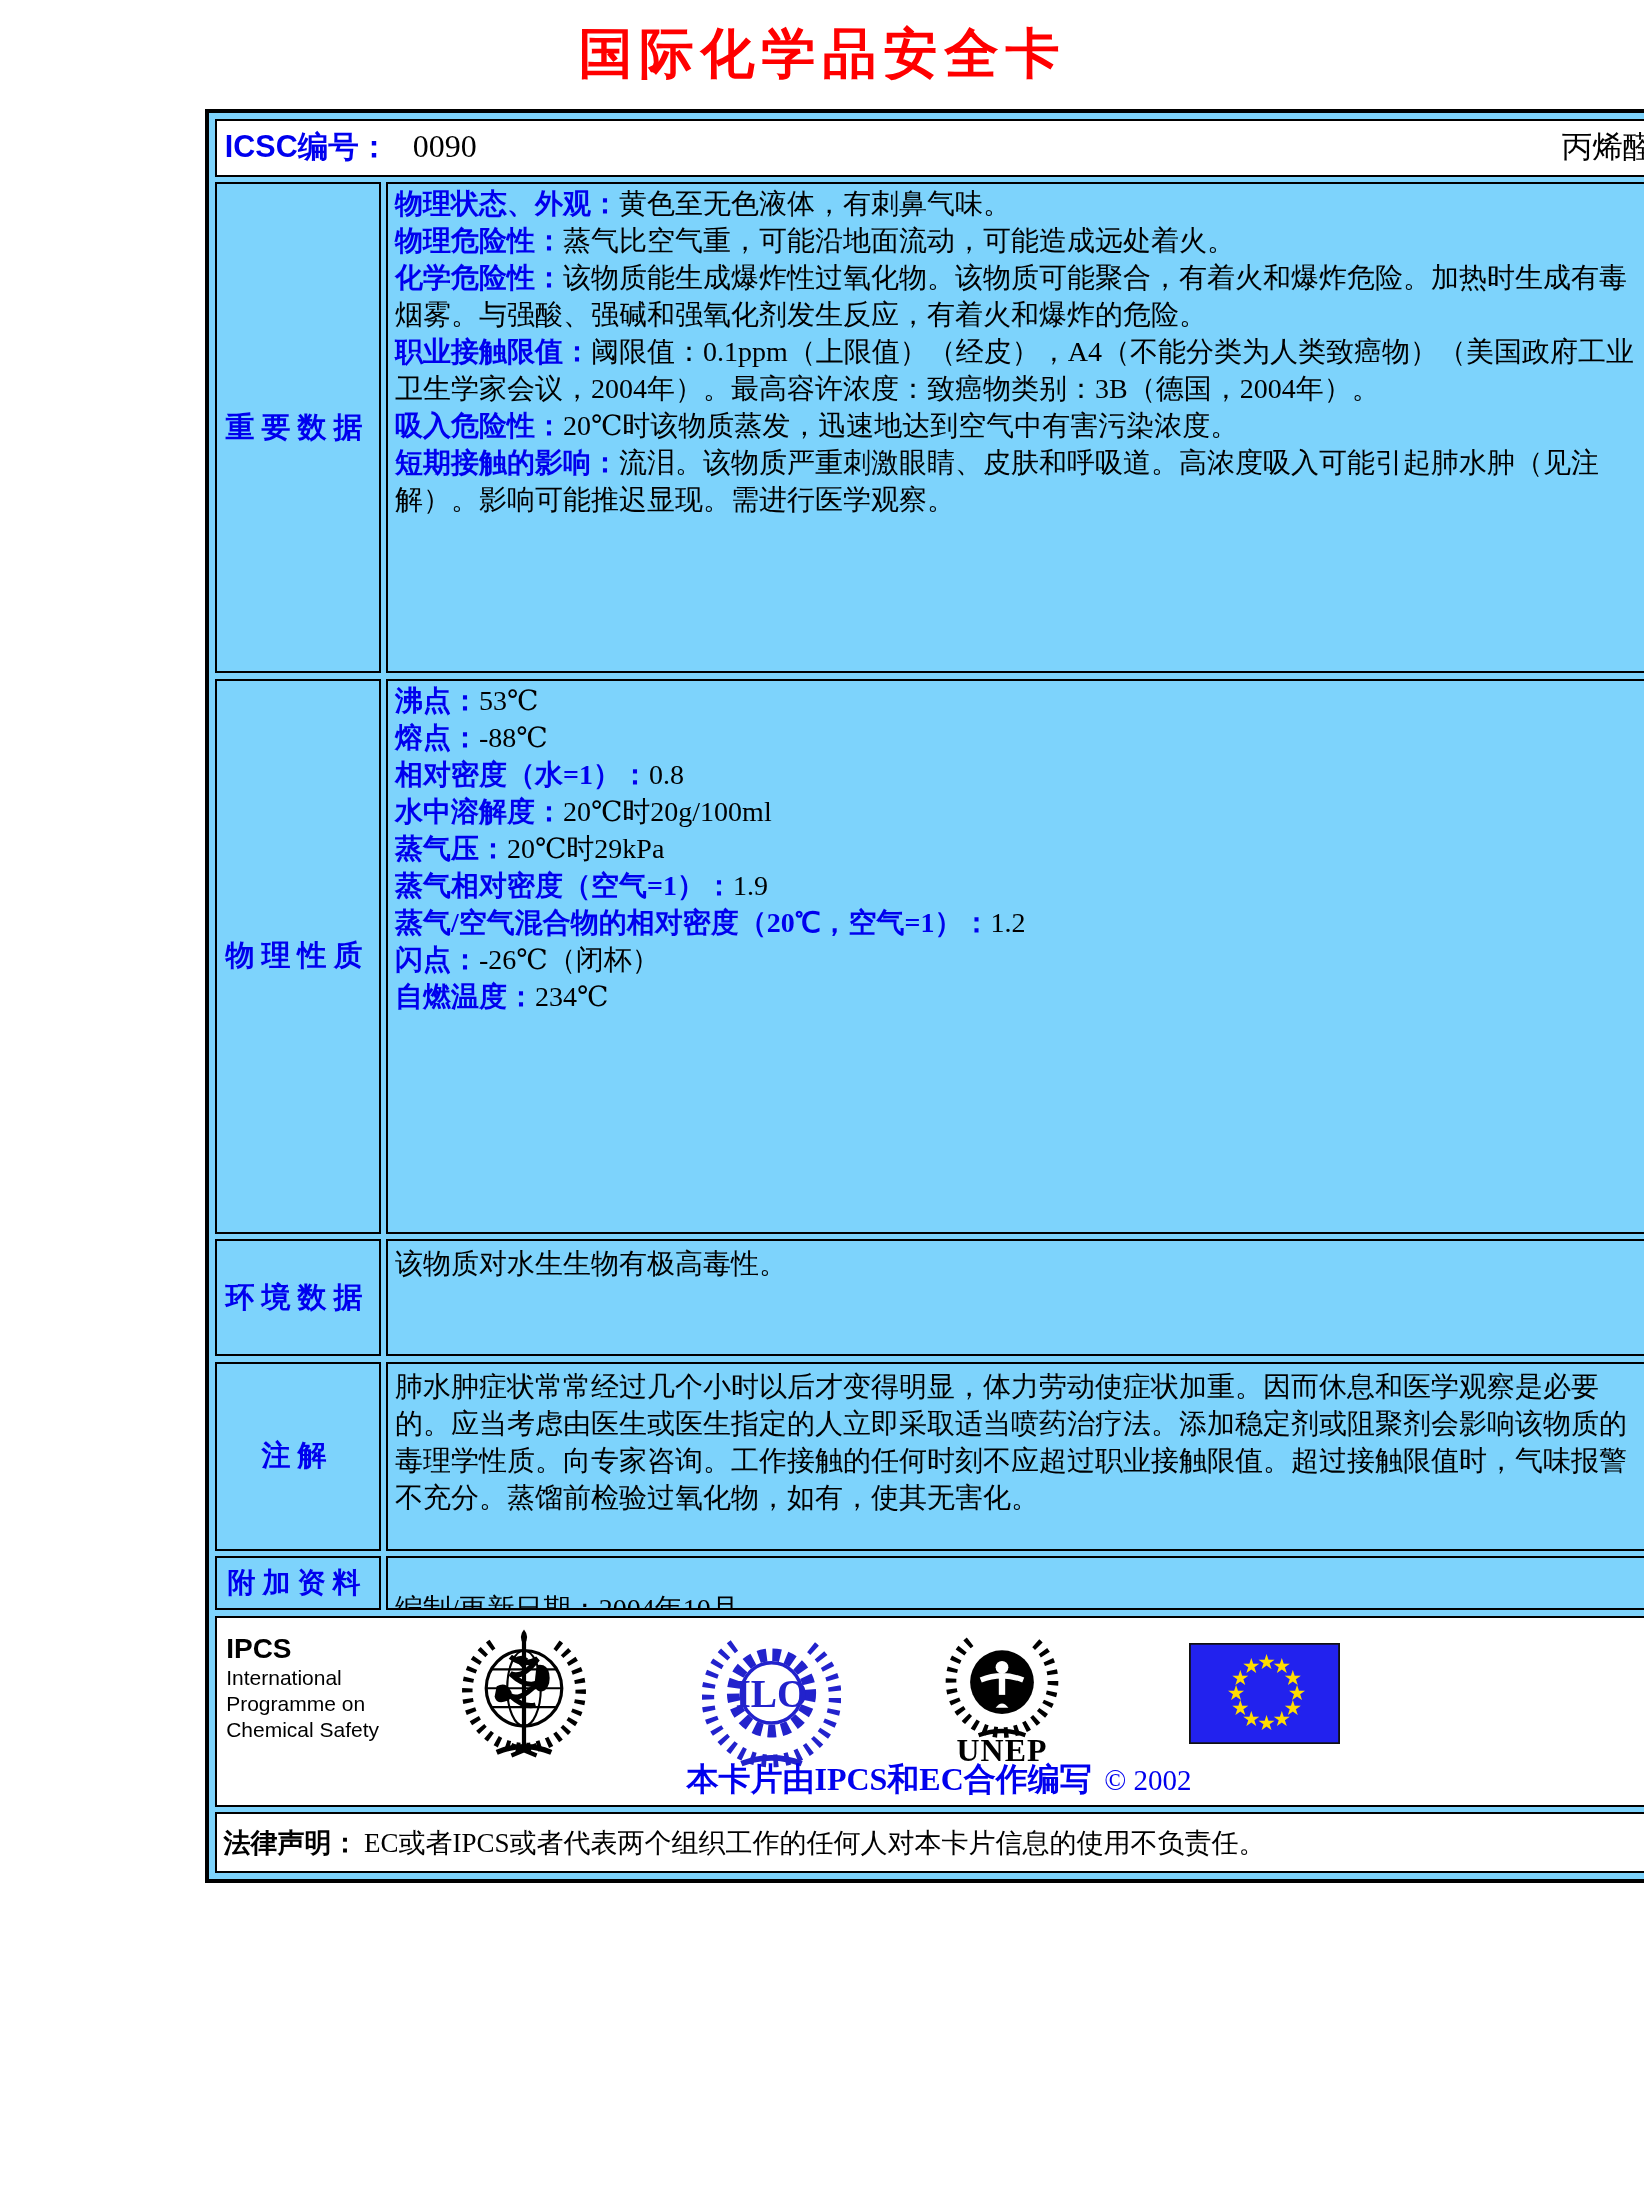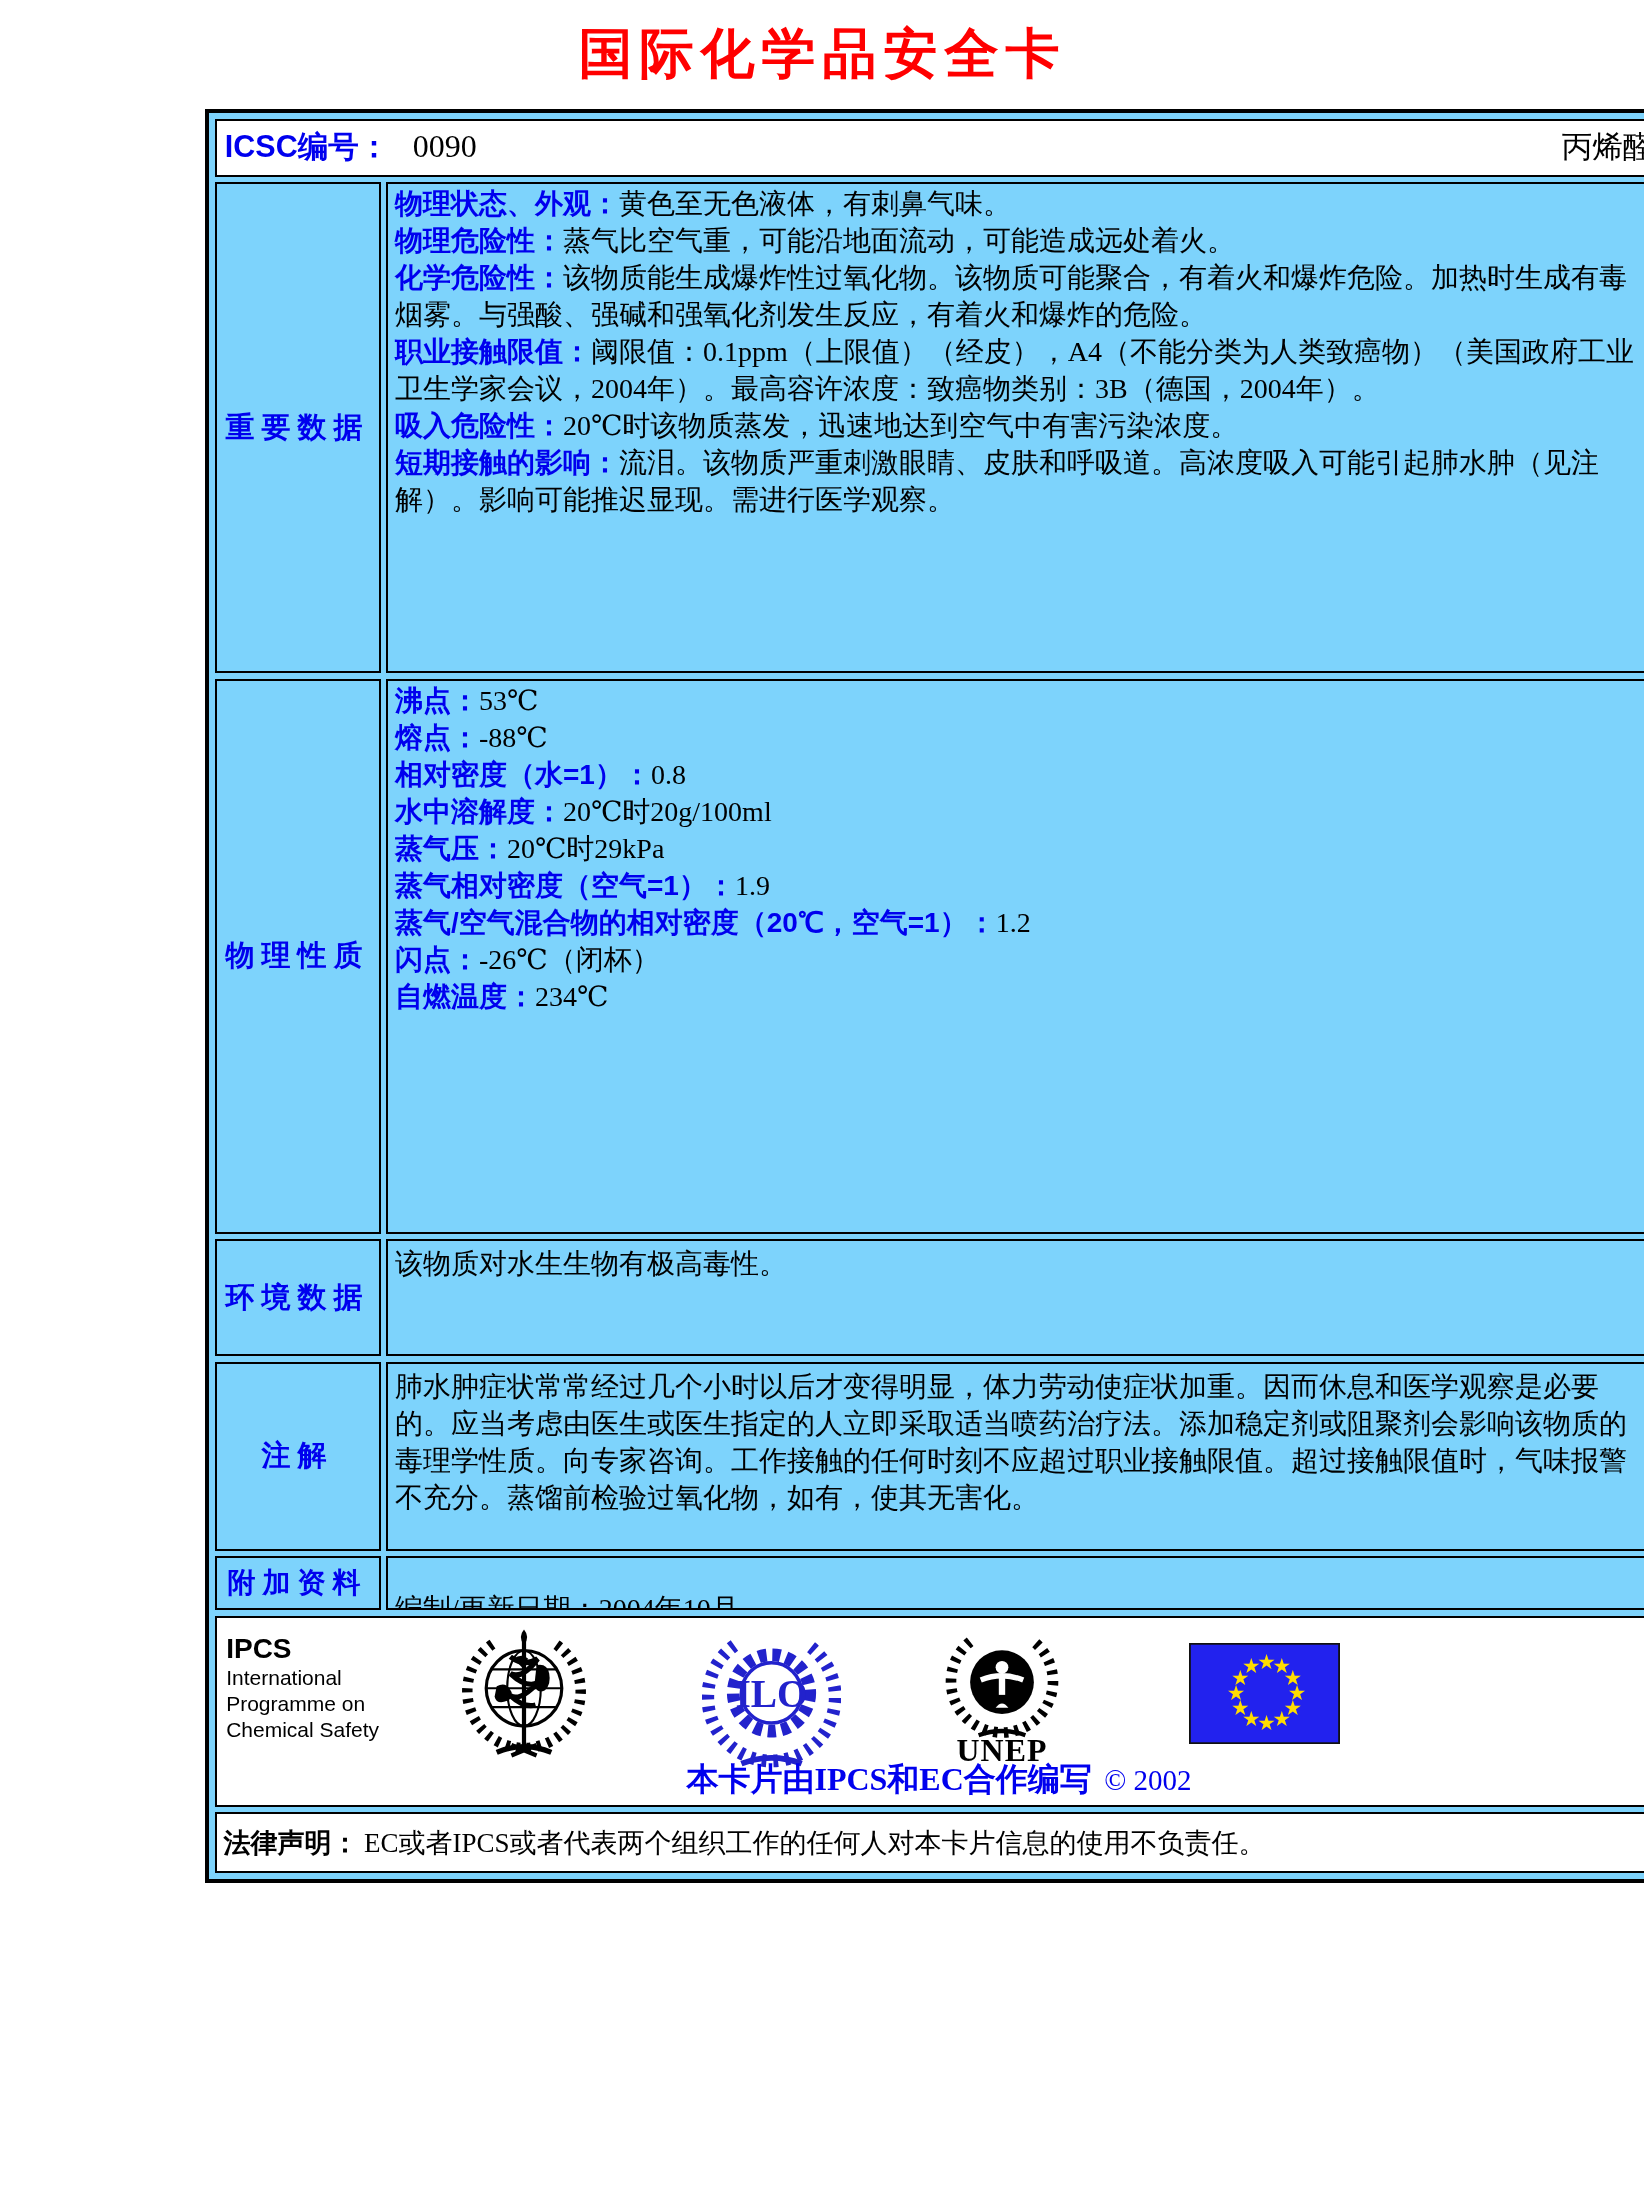--- a/index.html
+++ b/index.html
@@ -31,21 +31,21 @@
   .header-row {
     height:58px; display:flex; align-items:center; justify-content:space-between;
     padding:0 8.3px;
   }
   .icsc-label { font-family:"Liberation Sans","DejaVu Sans",sans-serif;
     font-weight:bold; font-size:30.5px; color:#0000EE; }
   .icsc-value { font-size:32px; margin-left:23.6px; }
   .chem-name { font-size:30.5px; }
 
   .para { font-size:28px; line-height:37px; }
-  .field-label { font-family:Liberation Sans, sans-serif;
+  .field-label { font-family:Liberation Serif, serif;
     font-weight:bold; color:#0000EE; }
   .field-text { color:#000; }
   .plain-text { font-size:28px; line-height:37px; padding-top:2.8px; }
 
   .logos-row { height:191px; position:relative; }
   .ipcs-block { position:absolute; left:9.7px; top:15.3px;
     font-family:"Liberation Sans","DejaVu Sans",sans-serif; }
   .ipcs-abbr { font-weight:bold; font-size:28px; }
   .ipcs-line { font-size:21px; line-height:26px; }
   .logo { position:absolute; }

